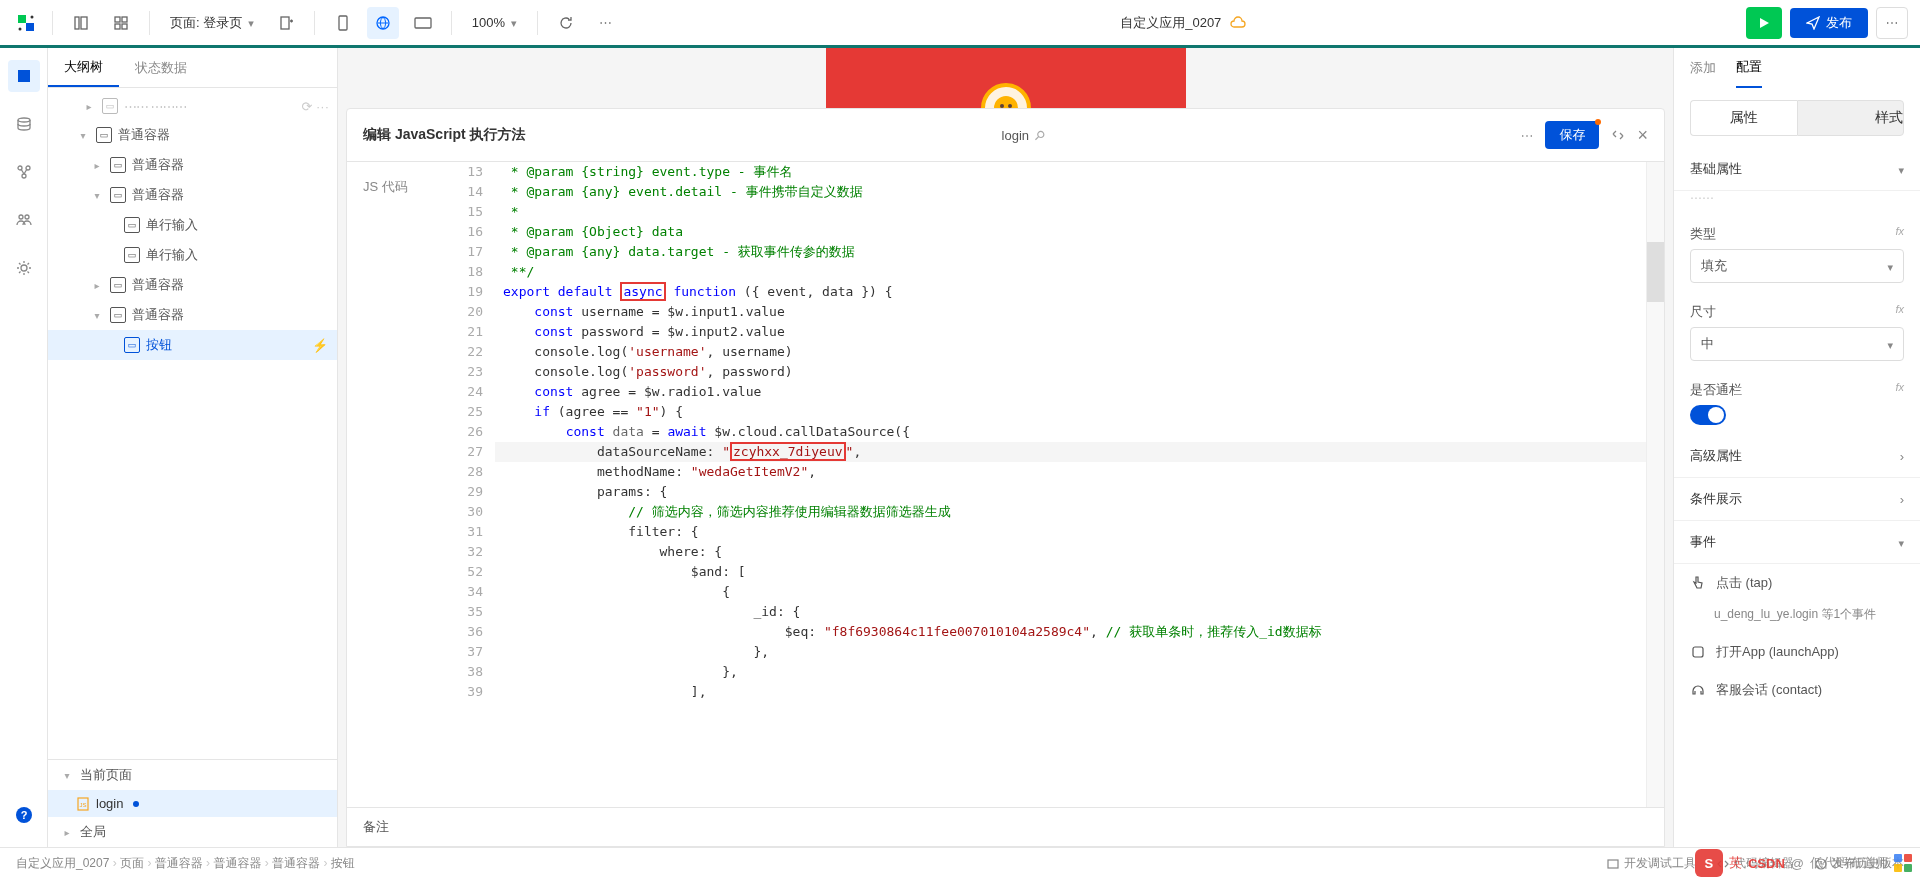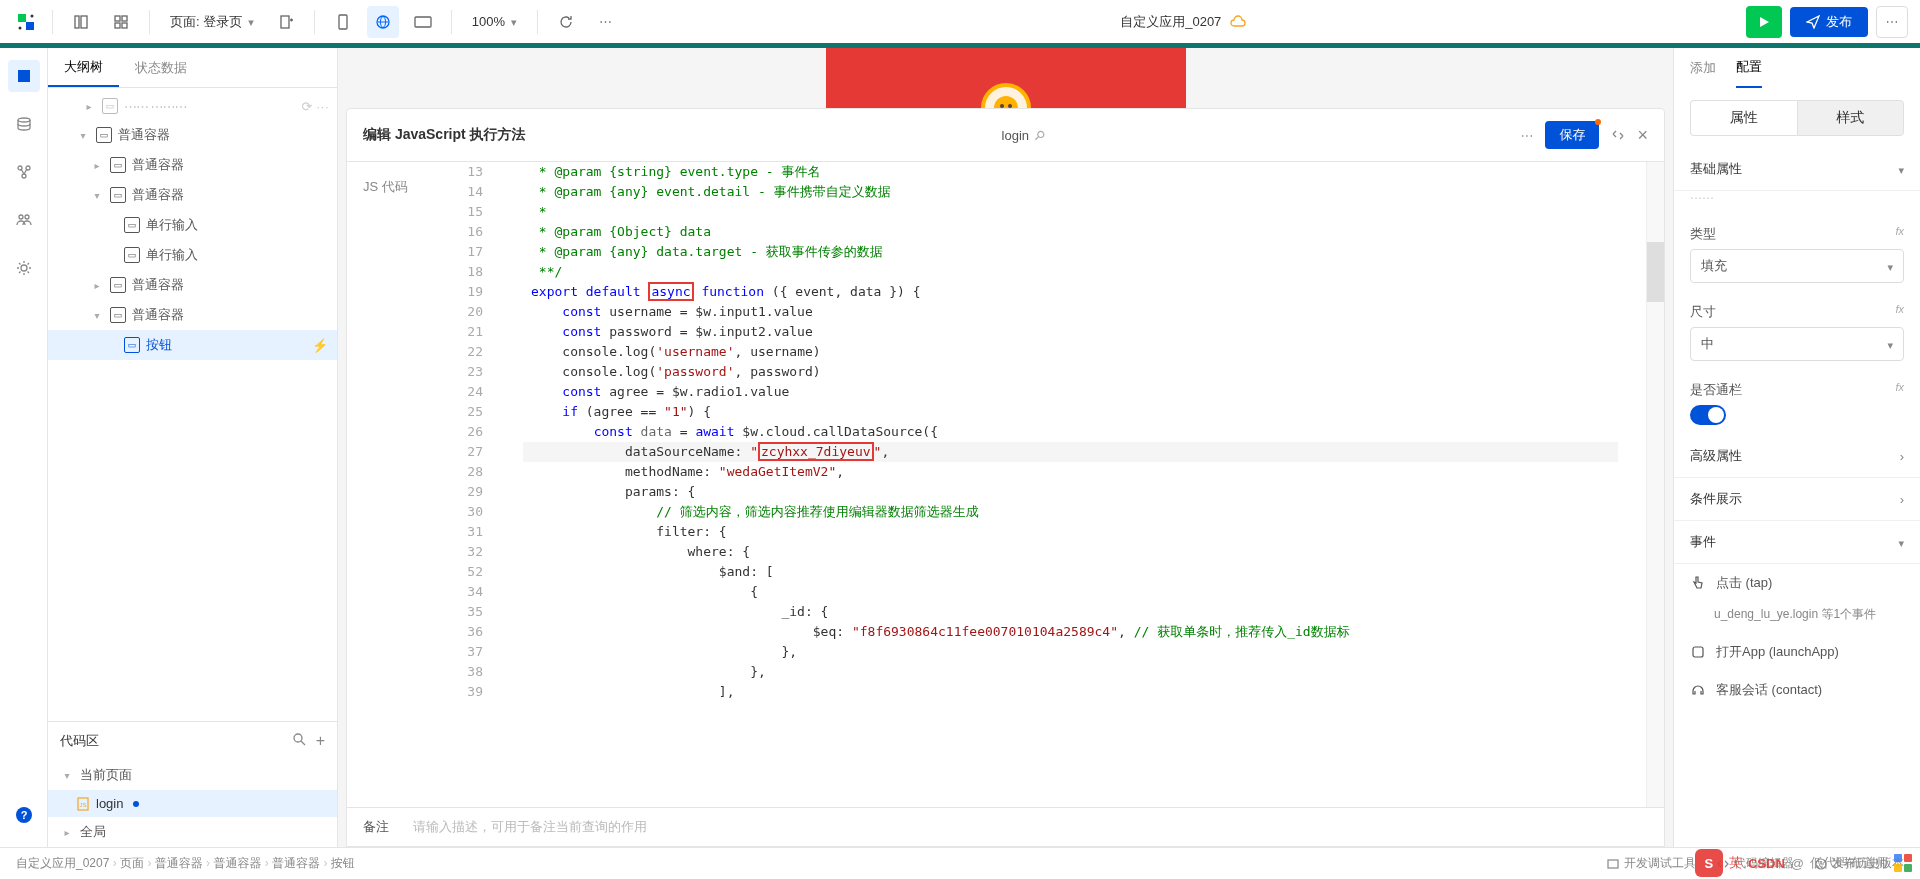--- a/index.html
+++ b/index.html
@@ -1,17 +1,17 @@
 <!DOCTYPE html>
 <html><head>
 <meta charset="utf-8">
 <style>
 * { box-sizing: border-box; margin: 0; padding: 0; }
 body { font-family: -apple-system, BlinkMacSystemFont, "Segoe UI", "PingFang SC", "Microsoft YaHei", sans-serif; font-size: 13px; color: #333; background: #fff; overflow: hidden; height: 879px; width: 1920px; }
-.top-toolbar { height: 48px; display: flex; align-items: center; border-bottom: 5px solid #0f766e; padding: 0 12px; gap: 8px; }
+.top-toolbar { height: 48px; display: flex; align-items: center; border-bottom: 3px solid #0f766e; padding: 0 12px; gap: 8px; }
 .logo { width: 28px; height: 28px; border-radius: 6px; display: flex; align-items: center; justify-content: center; font-weight: bold; color: #fff; position: relative; }
 .logo svg { width: 24px; height: 24px; }
 .tb-divider { width: 1px; height: 24px; background: #e5e5e5; margin: 0 4px; }
 .tb-btn { width: 32px; height: 32px; display: flex; align-items: center; justify-content: center; border-radius: 4px; cursor: pointer; color: #666; }
 .tb-btn.active { background: #e6f2ff; color: #0066ff; }
 .page-selector { display: flex; align-items: center; gap: 6px; padding: 0 8px; }
 .page-selector-label { font-weight: 500; }
 .app-title { flex: 1; text-align: center; font-weight: 500; display: flex; align-items: center; justify-content: center; gap: 8px; }
 .cloud-icon { color: #f5a623; }
 .run-btn { background: #00c853; color: #fff; width: 36px; height: 32px; border-radius: 4px; display: flex; align-items: center; justify-content: center; cursor: pointer; }
@@ -47,21 +47,21 @@
 
 .editor-panel { flex: 1; background: #fff; margin: 0 8px 0 8px; border: 1px solid #e5e5e5; border-radius: 4px 4px 0 0; display: flex; flex-direction: column; }
 .editor-header { display: flex; align-items: center; padding: 12px 16px; border-bottom: 1px solid #e5e5e5; gap: 12px; }
 .editor-title { font-weight: 600; font-size: 14px; }
 .editor-file { flex: 1; text-align: center; color: #555; display: flex; align-items: center; justify-content: center; gap: 6px; }
 .pin-icon { color: #aaa; transform: rotate(45deg); display: inline-block; }
 .save-btn { background: #0052d9; color: #fff; padding: 5px 14px; border-radius: 4px; cursor: pointer; position: relative; }
 .save-btn::after { content: ''; position: absolute; top: -2px; right: -2px; width: 6px; height: 6px; border-radius: 50%; background: #ff6b00; }
 .editor-body { flex: 1; display: flex; overflow: hidden; }
 .editor-sidebar { width: 100px; padding: 16px; color: #888; font-size: 13px; }
-.code-editor { flex: 1; display: flex; font-family: Consolas, Monaco, monospace; font-size: 13px; overflow: auto; position: relative; gap: 28px; }
+.code-editor { flex: 1; display: flex; font-family: Consolas, Monaco, monospace; font-size: 13px; overflow: auto; position: relative; }
 .gutter { width: 48px; text-align: right; padding-right: 12px; color: #aaa; user-select: none; background: #fff; }
 .gutter-line { height: 20px; line-height: 20px; }
 .code-content { flex: 1; white-space: pre; line-height: 20px; position: relative; }
 .code-line { height: 20px; padding-left: 8px; }
 .code-line.hl { background: #f5f5f5; }
 .tok-comment { color: #008000; }
 .tok-keyword { color: #0000ff; }
 .tok-string { color: #a31515; }
 .tok-ident { color: #000; }
 .red-box { border: 2px solid #e53935; padding: 0 1px; }
@@ -73,21 +73,21 @@
 .editor-footer-input { flex: 1; color: #bbb; font-size: 13px; }
 
 .right-panel { width: 247px; border-left: 1px solid #e5e5e5; display: flex; flex-direction: column; overflow-y: auto; }
 .rp-tabs { display: flex; padding: 0 16px; height: 40px; align-items: center; gap: 20px; color: #888; font-size: 13px; }
 .rp-tab { cursor: pointer; padding: 10px 0; }
 .rp-tab.active { color: #000; font-weight: 500; border-bottom: 2px solid #0052d9; }
 .rp-subtabs { display: flex; padding: 12px 16px; gap: 0; }
 .rp-subtab { flex: 1; text-align: center; padding: 8px 0; background: #f0f0f0; cursor: pointer; font-size: 14px; border: 1px solid #e0e0e0; }
 .rp-subtab.active { background: #fff; font-weight: 500; }
 .rp-subtab:first-child { border-radius: 4px 0 0 4px; border-right: none; }
-.rp-subtab:last-child { border-radius: 0 4px 4px 0; }
+.rp-subtab:last-child { border-radius: 0 4px 4px 0; text-align: right; }
 .rp-section { padding: 12px 16px; border-bottom: 1px solid #f0f0f0; }
 .rp-section-title { display: flex; justify-content: space-between; align-items: center; font-size: 13px; color: #333; font-weight: 500; }
 .rp-field { padding: 10px 16px; }
 .rp-field-label { display: flex; justify-content: space-between; font-size: 13px; color: #555; margin-bottom: 6px; }
 .rp-field-label .fx { color: #aaa; font-style: italic; font-size: 11px; }
 .rp-select { width: 100%; padding: 7px 10px; border: 1px solid #ddd; border-radius: 4px; background: #fff; display: flex; justify-content: space-between; align-items: center; color: #555; cursor: pointer; font-size: 13px; }
 .toggle { width: 36px; height: 20px; border-radius: 10px; background: #0052d9; position: relative; cursor: pointer; }
 .toggle::after { content: ''; position: absolute; width: 16px; height: 16px; border-radius: 50%; background: #fff; top: 2px; right: 2px; }
 .rp-event-item { padding: 10px 16px; display: flex; align-items: center; gap: 10px; font-size: 13px; color: #555; cursor: pointer; }
 .rp-event-sub { padding: 4px 16px 10px 40px; font-size: 12px; color: #888; }
@@ -300,32 +300,20 @@
         </div>
         <div class="tree-item selected">
           <span class="tree-indent" style="width: 42px;"></span>
           <span class="tree-chevron"></span>
           <span class="tree-icon">▭</span>
           <span>按钮</span>
           <span class="lightning">⚡</span>
         </div>
       </div>
     <div class="code-section">
-      <div class="code-section-header">
-        <span>代码区</span>
-        <div class="code-section-header-actions">
-          <span style="cursor:pointer;">
-              <svg width="14" height="14" viewBox="0 0 14 14">
-                <circle cx="6" cy="6" r="4" fill="none" stroke="currentColor" stroke-width="1.3"></circle>
-                <path d="M9 9 L13 13" stroke="currentColor" stroke-width="1.3"></path>
-              </svg>
-            </span>
-          <span style="cursor:pointer;font-size:16px;">+</span>
-        </div>
-      </div>
       <div class="code-subsection">
         <span class="tree-chevron">▾</span>
         <span>当前页面</span>
       </div>
       <div class="code-file-item selected">
         <span style="color:#f5a623;">
             <svg width="14" height="14" viewBox="0 0 14 14">
               <rect x="2" y="1" width="10" height="12" fill="none" stroke="currentColor" stroke-width="1.2"></rect>
               <text x="7" y="10" text-anchor="middle" font-size="6" fill="currentColor">JS</text>
             </svg>
@@ -402,21 +390,20 @@
               <div class="gutter-line">39</div>
             </div>
           <div class="code-content" id="code-content"><div class="code-line"><span class="tok-comment"> * @param {string} event.type - 事件名</span></div><div class="code-line"><span class="tok-comment"> * @param {any} event.detail - 事件携带自定义数据</span></div><div class="code-line"><span class="tok-comment"> *</span></div><div class="code-line"><span class="tok-comment"> * @param {Object} data</span></div><div class="code-line"><span class="tok-comment"> * @param {any} data.target - 获取事件传参的数据</span></div><div class="code-line"><span class="tok-comment"> **/</span></div><div class="code-line"><span class="tok-keyword">export default </span><span class="tok-keyword red-box">async</span><span class=""> </span><span class="tok-keyword">function</span><span class=""> ({ event, data }) {</span></div><div class="code-line"><span class="">    </span><span class="tok-keyword">const</span><span class=""> username = $w.input1.value</span></div><div class="code-line"><span class="">    </span><span class="tok-keyword">const</span><span class=""> password = $w.input2.value</span></div><div class="code-line"><span class="">    console.log(</span><span class="tok-string">'username'</span><span class="">, username)</span></div><div class="code-line"><span class="">    console.log(</span><span class="tok-string">'password'</span><span class="">, password)</span></div><div class="code-line"><span class="">    </span><span class="tok-keyword">const</span><span class=""> agree = $w.radio1.value</span></div><div class="code-line"><span class="">    </span><span class="tok-keyword">if</span><span class=""> (agree == </span><span class="tok-string">"1"</span><span class="">) {</span></div><div class="code-line"><span class="">        </span><span class="tok-keyword">const</span><span class=""> </span><span class="tok-ident" style="opacity: 0.6;">data</span><span class=""> = </span><span class="tok-keyword">await</span><span class=""> $w.cloud.callDataSource({</span></div><div class="code-line hl"><span class="">            dataSourceName: </span><span class="tok-string">"</span><span class="tok-string red-box">zcyhxx_7diyeuv</span><span class="tok-string">"</span><span class="">,</span></div><div class="code-line"><span class="">            methodName: </span><span class="tok-string">"wedaGetItemV2"</span><span class="">,</span></div><div class="code-line"><span class="">            params: {</span></div><div class="code-line"><span class="">                </span><span class="tok-comment">// 筛选内容，筛选内容推荐使用编辑器数据筛选器生成</span></div><div class="code-line"><span class="">                filter: {</span></div><div class="code-line"><span class="">                    where: {</span></div><div class="code-line"><span class="">                        $and: [</span></div><div class="code-line"><span class="">                            {</span></div><div class="code-line"><span class="">                                _id: {</span></div><div class="code-line"><span class="">                                    $eq: </span><span class="tok-string">"f8f6930864c11fee007010104a2589c4"</span><span class="">, </span><span class="tok-comment">// 获取单条时，推荐传入_id数据标</span></div><div class="code-line"><span class="">                                },</span></div><div class="code-line"><span class="">                            },</span></div><div class="code-line"><span class="">                        ],</span></div></div>
           <div class="minimap">
               <div class="minimap-thumb"></div>
             </div>
         </div>
       </div>
       <div class="editor-footer">
         <span class="editor-footer-label">备注</span>
-        <span class="editor-footer-input">请输入描述，可用于备注当前查询的作用</span>
       </div>
     </div>
   </div>
 
   <div class="right-panel">
     <div class="rp-tabs">
       <div class="rp-tab">添加</div>
       <div class="rp-tab active">配置</div>
     </div>
     <div class="rp-subtabs">

